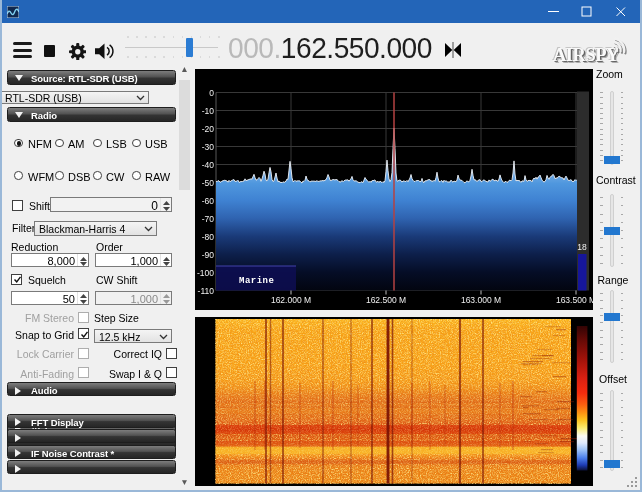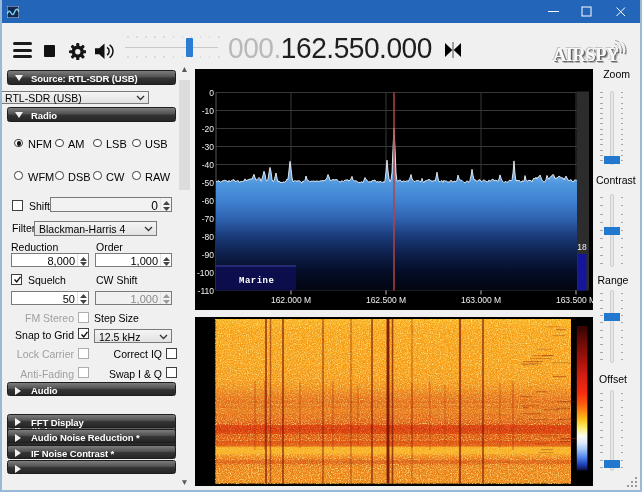--- a/index.html
+++ b/index.html
@@ -263,21 +263,20 @@
 <div class="phead" style="top:420px;height:29px">
     <div class="tri right"></div>
     <div class="ptxt">AGC</div>
   </div>
 <div class="phead" style="top:413.5px;height:14px">
     <div class="tri right"></div>
     <div class="ptxt">FFT Display</div>
   </div>
 <div class="phead" style="top:429px;height:14px">
     <div class="tri right"></div>
-    <div class="ptxt">Audio Noise Reduction *</div>
   </div>
 <div class="phead" style="top:444.5px;height:14px">
     <div class="tri right"></div>
     <div class="ptxt">IF Noise Contrast *</div>
   </div>
 <div class="phead" style="top:460px;height:14px">
     <div class="tri right"></div>
   </div>
 <div id="sbar">
     <div class="sarrow" style="top:0">▲</div>
@@ -464,21 +463,21 @@
         <rect x="361" y="12" width="10" height="1.2" fill="#8a1a04" opacity="0.39"></rect>
         <rect x="340" y="126" width="13" height="1.2" fill="#8a1a04" opacity="0.30"></rect>
         <rect x="349" y="92" width="15" height="1.2" fill="#8a1a04" opacity="0.32"></rect>
         <rect x="346" y="132" width="12" height="1.2" fill="#8a1a04" opacity="0.34"></rect>
         <rect x="337" y="38" width="22" height="1.2" fill="#8a1a04" opacity="0.30"></rect>
         <rect x="325" y="79" width="12" height="1.2" fill="#8a1a04" opacity="0.32"></rect>
         <rect x="350" y="9" width="16" height="1.2" fill="#8a1a04" opacity="0.21"></rect>
 </g>
 <rect x="381.8" y="9" width="10.6" height="144.5" fill="url(#lg)"></rect>
 </svg></div>
-<div class="sldlbl" style="left:596px;top:68px;width:34px;text-align:right">Zoom</div>
+<div class="sldlbl" style="left:596px;top:68px;width:34px;text-align:left">Zoom</div>
 <div class="abs" style="left:609.5px;top:91px;width:4px;height:74px;background:#e6e6e6;border:1px solid #d0d0d0;border-radius:2px"></div>
 <div class="abs" style="left:600px;top:92.0px;width:2.5px;height:1px;background:#a8a8a8"></div>
 <div class="abs" style="left:620.5px;top:92.0px;width:2.5px;height:1px;background:#a8a8a8"></div>
 <div class="abs" style="left:600px;top:97.2px;width:2.5px;height:1px;background:#a8a8a8"></div>
 <div class="abs" style="left:620.5px;top:97.2px;width:2.5px;height:1px;background:#a8a8a8"></div>
 <div class="abs" style="left:600px;top:102.5px;width:2.5px;height:1px;background:#a8a8a8"></div>
 <div class="abs" style="left:620.5px;top:102.5px;width:2.5px;height:1px;background:#a8a8a8"></div>
 <div class="abs" style="left:600px;top:107.7px;width:2.5px;height:1px;background:#a8a8a8"></div>
 <div class="abs" style="left:620.5px;top:107.7px;width:2.5px;height:1px;background:#a8a8a8"></div>
 <div class="abs" style="left:600px;top:112.9px;width:2.5px;height:1px;background:#a8a8a8"></div>

